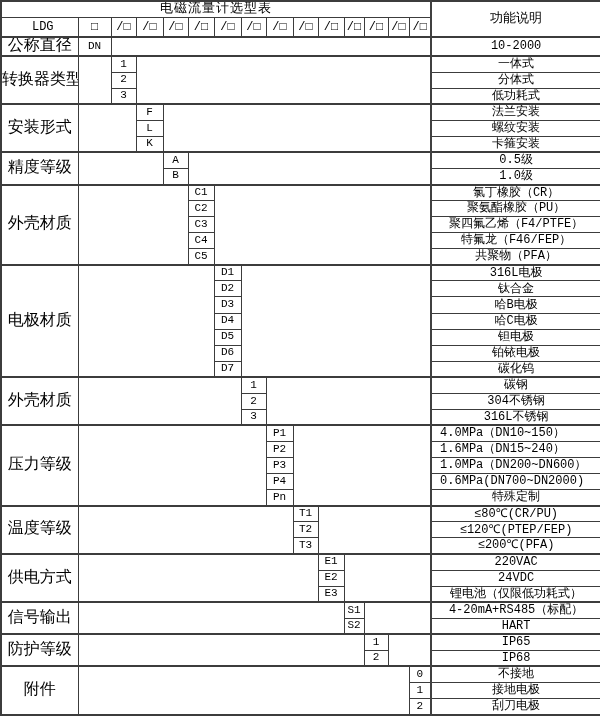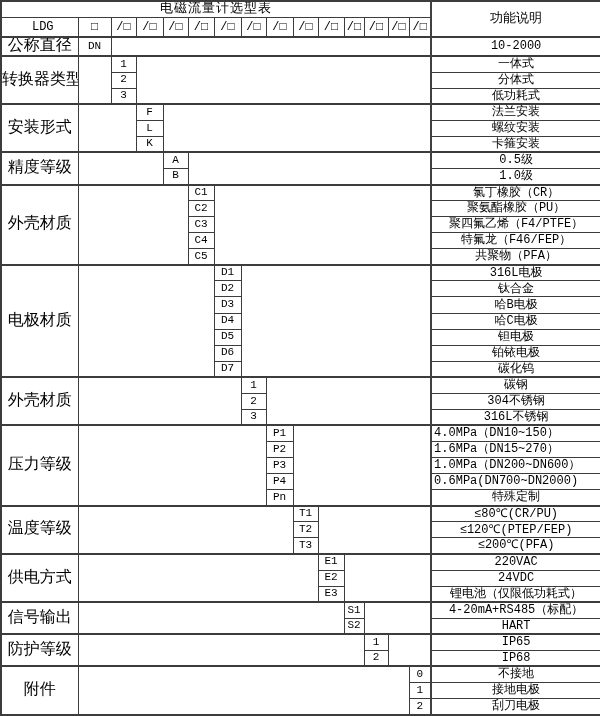--- a/index.html
+++ b/index.html
@@ -14,21 +14,21 @@
     border:1px solid #3c3c3c;
     padding:0; margin:0;
     font-size:12px; line-height:1.05; color:#000;
     text-align:center; vertical-align:middle;
     overflow:hidden; white-space:nowrap;
   }
   td.title-cell { font-size:13px; letter-spacing:1px; }
   td.func-header { font-size:13px; }
   tr.sec-start td { border-top:2px solid #3c3c3c; }
   td.desc, td.func-header { border-left:2px solid #404040; }
-  td.desc.left { text-align:left; padding-left:2px; }
+  td.desc.left { text-align:left; padding-left:8px; }
   td.model-prefix { text-align:center; padding-left:6px; }
   td.model-box { font-size:12px; }
   td.label { font-size:16px; }
   td.code { font-size:11px; }
 </style>
 </head>
 <body>
 
 <div class="wrap">
   <table class="sel">
@@ -190,21 +190,21 @@
         </tr>
         <tr class="sec-start" style="height: 16px;">
           <td class="label" rowspan="5">压力等级</td>
           <td class="empty" colspan="7" rowspan="5"></td>
           <td class="code">P1</td>
           <td class="empty" colspan="6" rowspan="5"></td>
           <td class="desc left">4.0MPa（DN10~150）</td>
         </tr>
         <tr style="height: 16px;">
           <td class="code">P2</td>
-          <td class="desc left">1.6MPa（DN15~270）</td>
+          <td class="desc left">1.6MPa（DN15~240）</td>
         </tr>
         <tr style="height: 16px;">
           <td class="code">P3</td>
           <td class="desc left">1.0MPa（DN200~DN600）</td>
         </tr>
         <tr style="height: 16px;">
           <td class="code">P4</td>
           <td class="desc left">0.6MPa(DN700~DN2000)</td>
         </tr>
         <tr style="height: 16px;">

